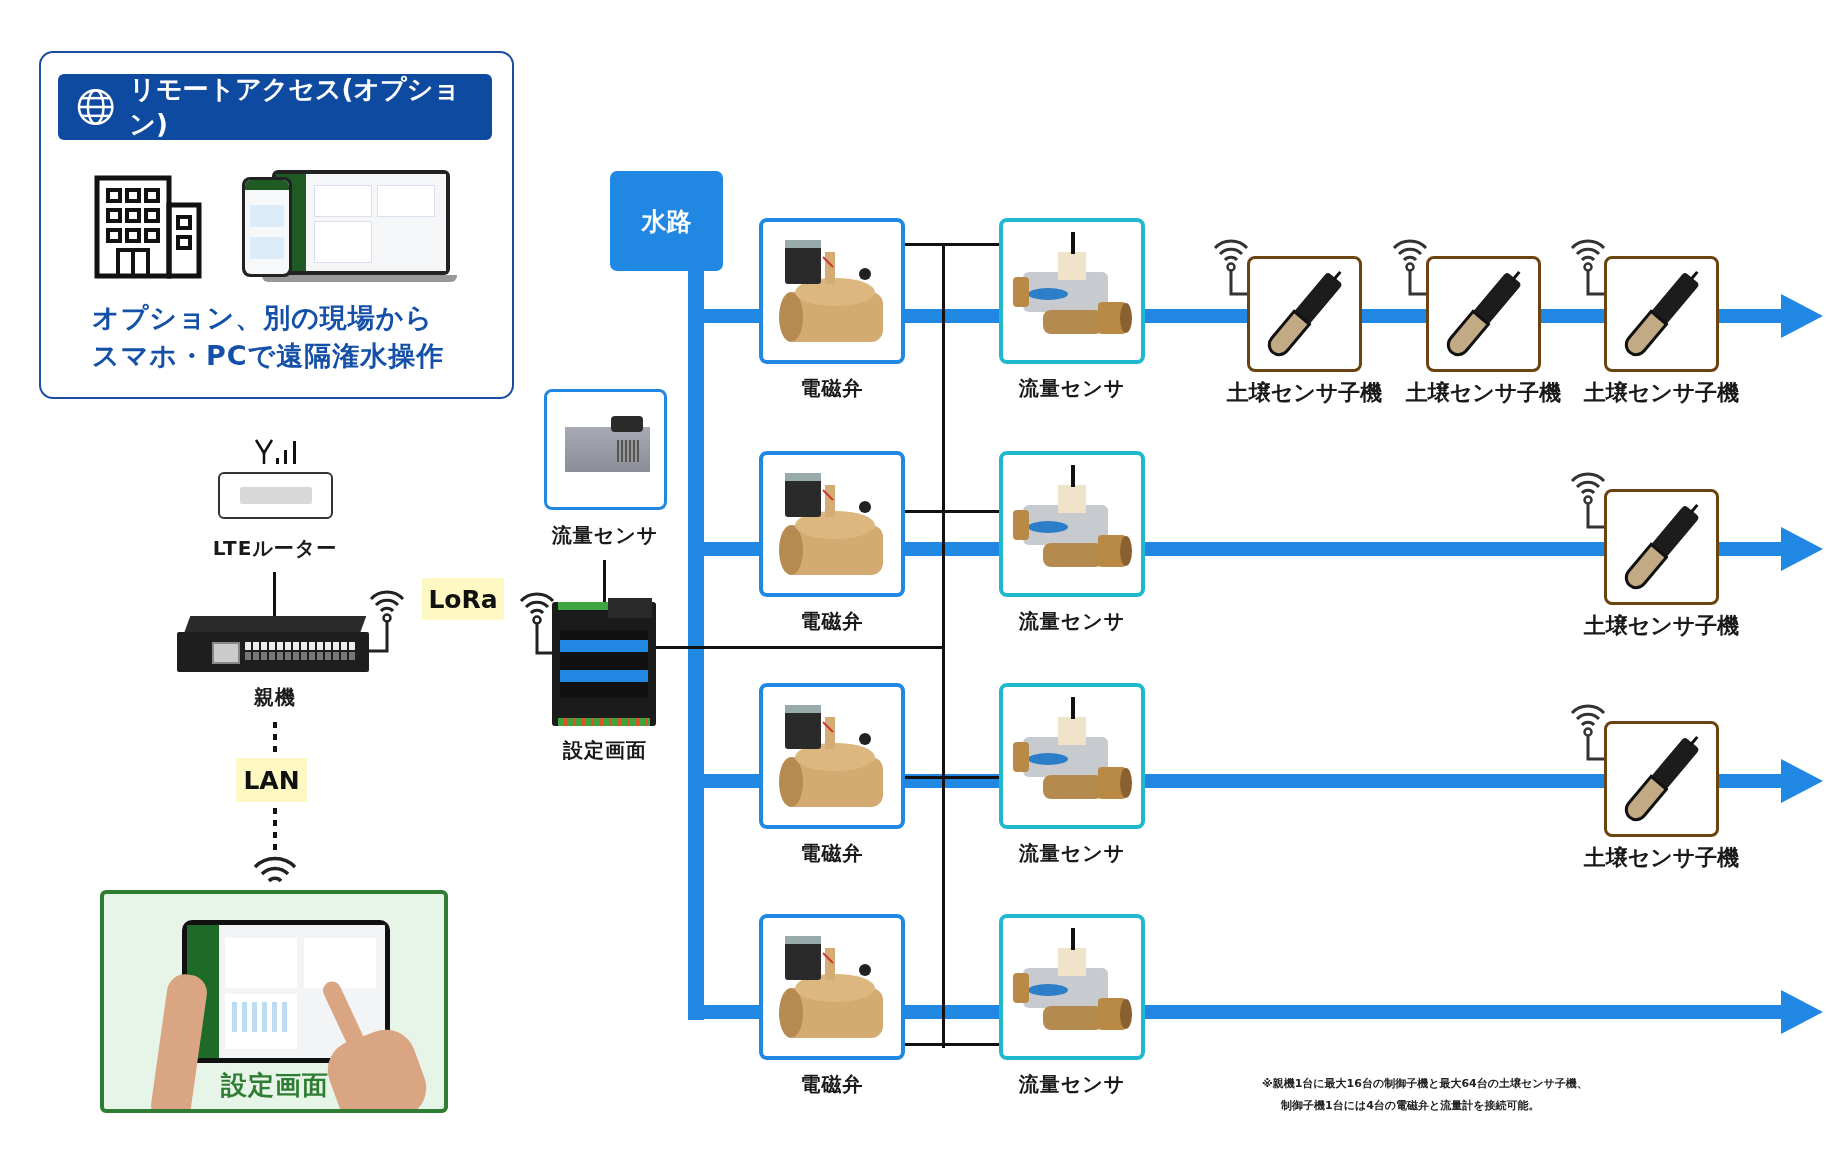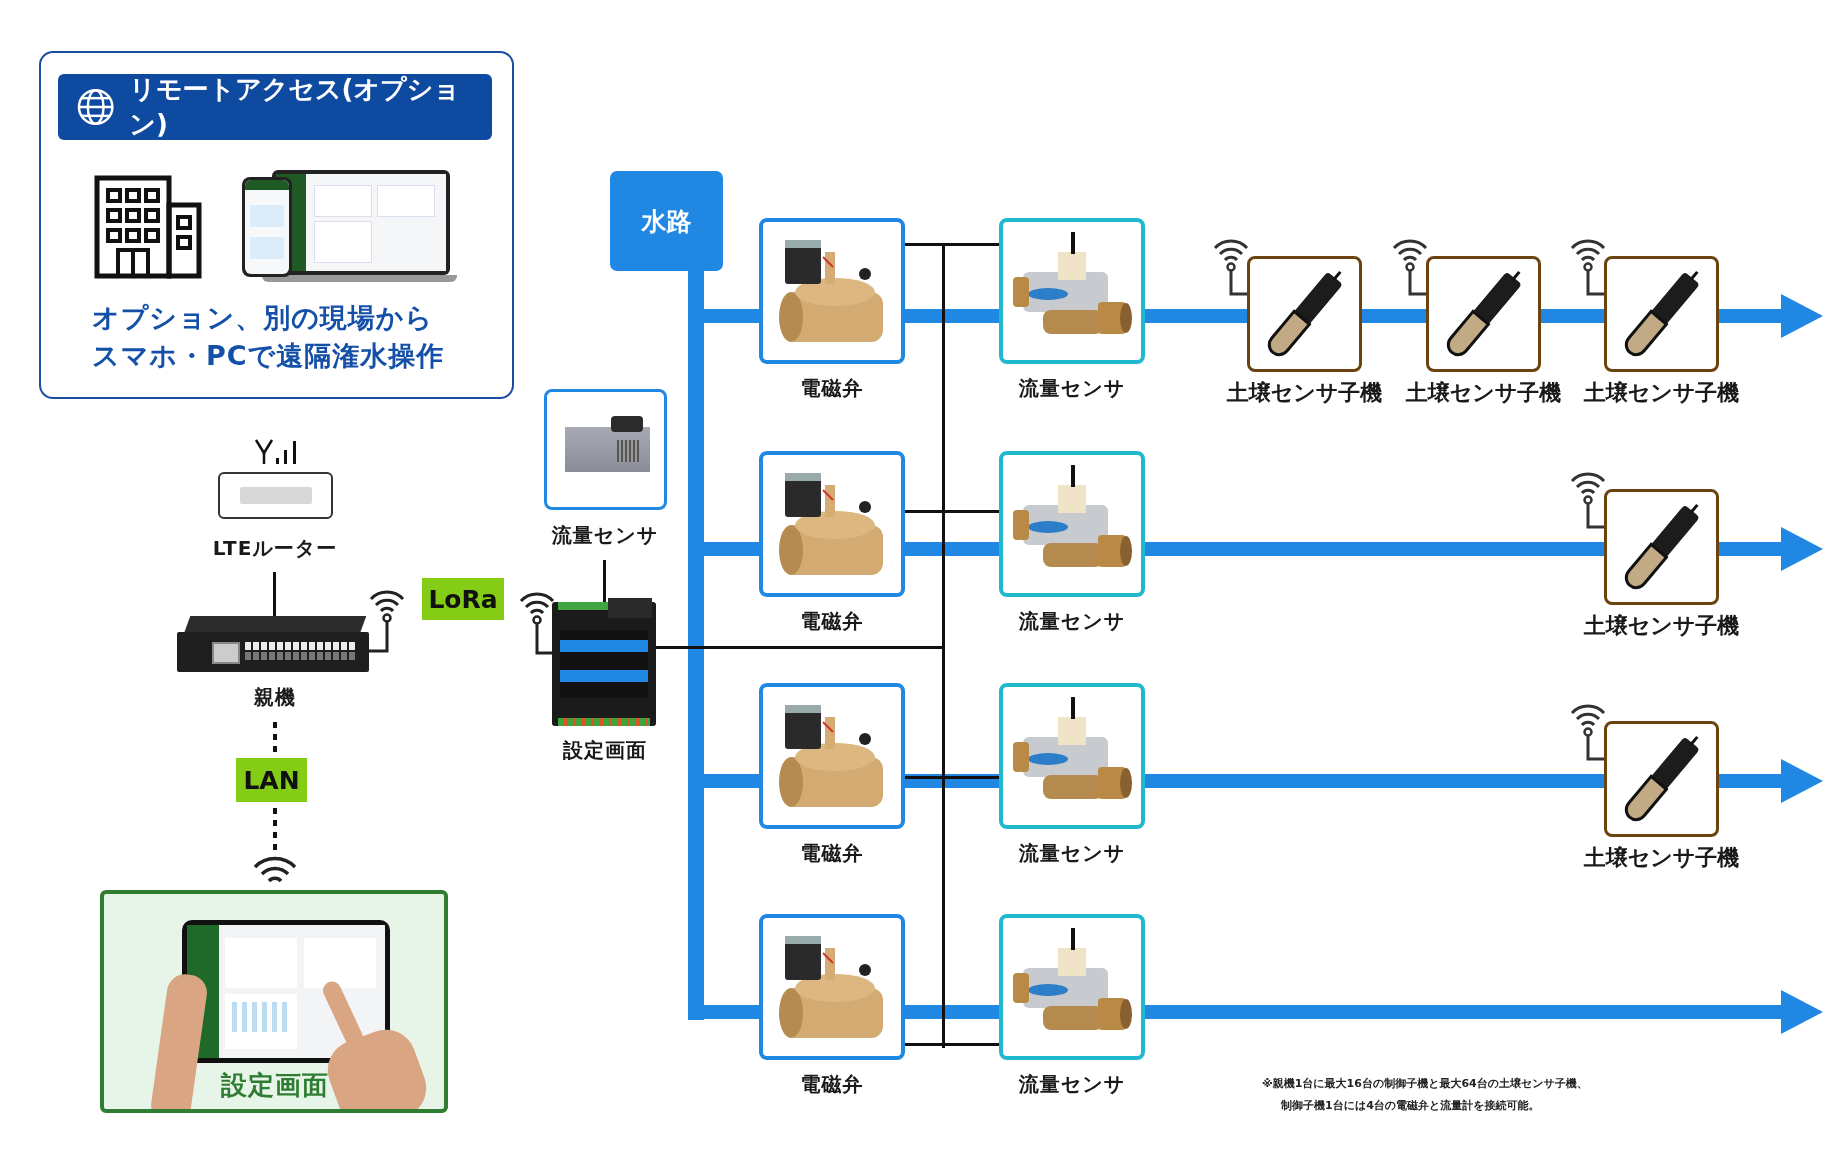--- a/index.html
+++ b/index.html
@@ -17,21 +17,21 @@
 
   
   .dev-box { position:absolute; border-radius:8px; box-sizing:border-box; background:#fff; overflow:hidden; }
   .valve-box { border:4px solid #2087e3; width:146px; height:146px; }
   .flow-box { border:4px solid #1fb8cf; width:146px; height:146px; }
   .soil-box { border:3px solid #6b4310; width:115px; height:116px; }
   .rain-box { border:3px solid #2087e3; }
 
   .channel { position:absolute; background:#2087e3; }
   .wire { position:absolute; background:#111; }
-  .tag { position:absolute; background:#84cc16; font-weight:bold; font-size:25px; color:#111; display:flex; align-items:center; justify-content:center; }
+  .tag { position:absolute; background:#fef9c3; font-weight:bold; font-size:25px; color:#111; display:flex; align-items:center; justify-content:center; }
 </style>
 </head>
 <body>
 
 <div id="remote-panel" class="abs"></div>
 <div id="remote-header" class="abs">
   <svg width="40" height="40" viewBox="0 0 40 40">
     <circle cx="20" cy="20" r="17" fill="none" stroke="#fff" stroke-width="2.5"></circle>
     <ellipse cx="20" cy="20" rx="8" ry="17" fill="none" stroke="#fff" stroke-width="2.5"></ellipse>
     <line x1="3" y1="20" x2="37" y2="20" stroke="#fff" stroke-width="2.5"></line>

